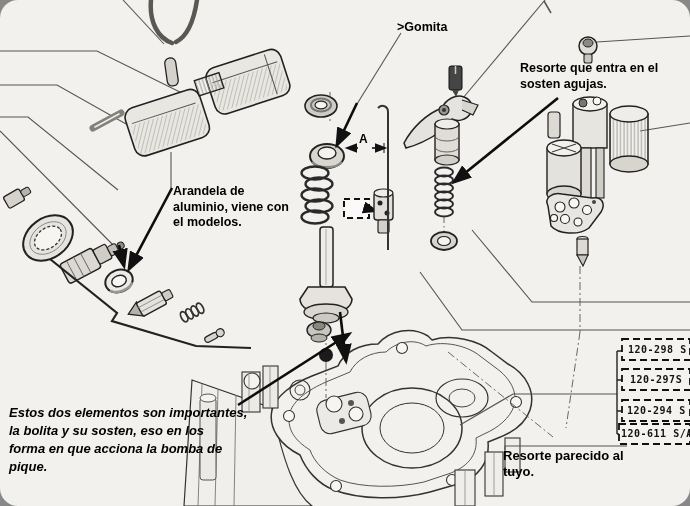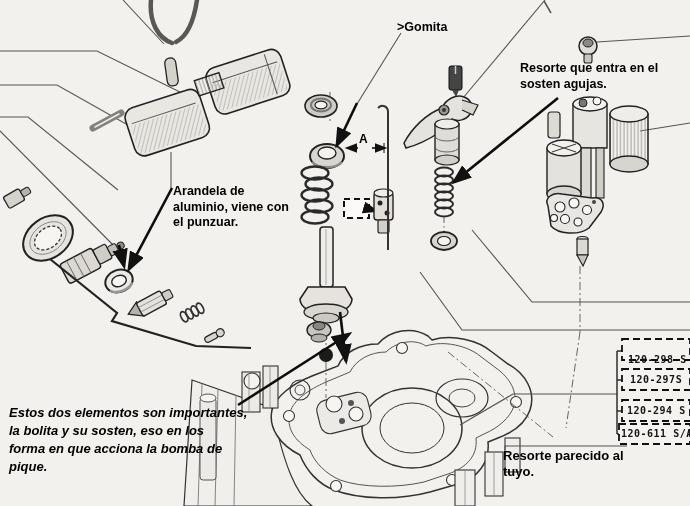--- a/index.html
+++ b/index.html
@@ -1,19 +1,20 @@
 <!DOCTYPE html>
 <html><head>
 <meta charset="utf-8">
 <style>
   html,body{margin:0;padding:0;background:#888;}
   #stage{
     position:relative;width:690px;height:506px;overflow:hidden;
     background:#f2f1ee;
     font-family:"Liberation Sans",sans-serif;
+    border-radius:18px;
   }
   #stage svg{position:absolute;left:0;top:0;}
   .ann{
     position:absolute;color:#000;font-weight:bold;
     font-size:12.5px;line-height:15.5px;white-space:nowrap;
   }
   .ann span{display:block;}
   .ann-big{font-size:13px;line-height:18px;}
   .partnum{
     position:absolute;color:#141414;font-weight:bold;
@@ -340,35 +341,35 @@
 </div>
 
 <div class="ann" style="left:520px;top:61px;">
   <span>Resorte que entra en el</span>
   <span>sosten agujas.</span>
 </div>
 
 <div class="ann" style="left:173px;top:184px;">
   <span>Arandela de</span>
   <span>aluminio, viene con</span>
-  <span>el punzuar.</span>
+  <span>el modelos.</span>
 </div>
 
 <div class="ann ann-big" style="left:9px;top:404px;font-style:italic;">
   <span>Estos dos elementos son importantes,</span>
   <span>la bolita y su sosten, eso en los</span>
   <span>forma en que acciona la bomba de</span>
   <span>pique.</span>
 </div>
 
 <div class="ann" style="left:503px;top:448px;font-size:13px;">
   <span>Resorte parecido al</span>
   <span>tuyo.</span>
 </div>
 
 <div class="dimA" style="left:359px;top:132px;">A</div>
 
-<div class="partnum" style="left:628px;top:344px;margin-top:10px;">120-298 S</div>
+<div class="partnum" style="left:628px;top:344px;">120-298 S</div>
 <div class="partnum" style="left:630px;top:374px;">120-297S</div>
 <div class="partnum" style="left:627px;top:405px;">120-294 S</div>
 <div class="partnum" style="left:621px;top:428px;">120-611 S/A</div>
 
 </div>
 
 </body></html>

